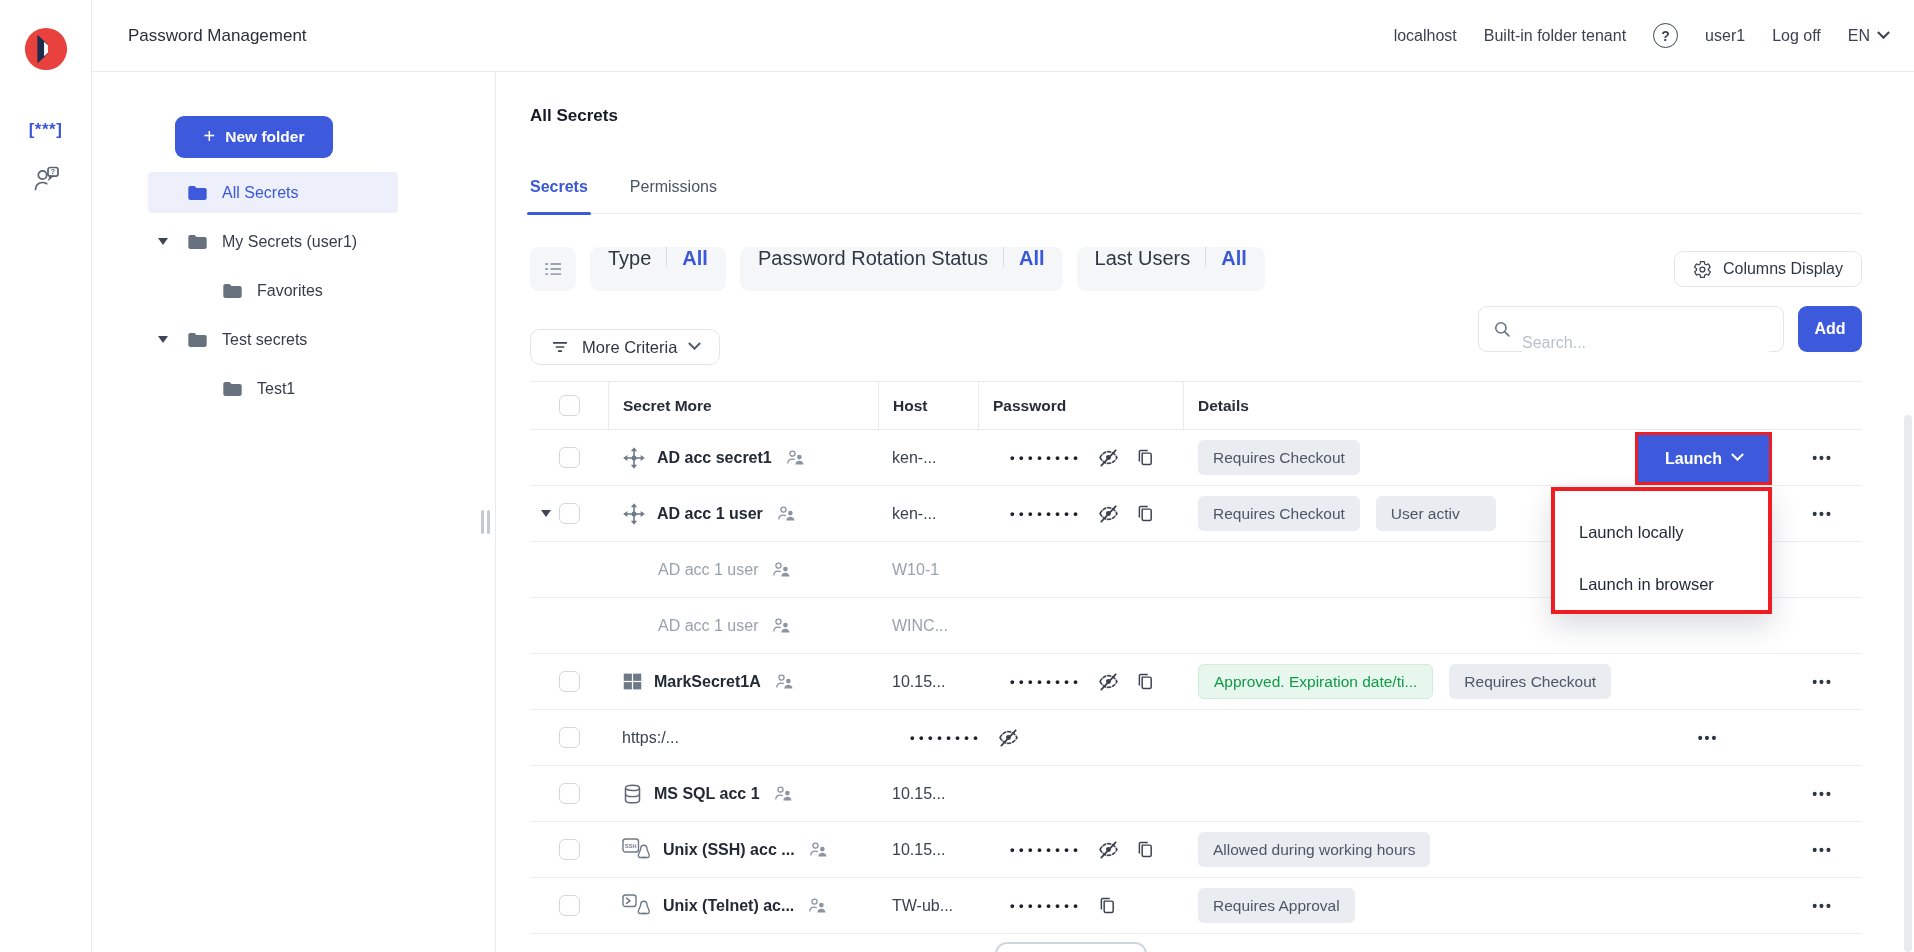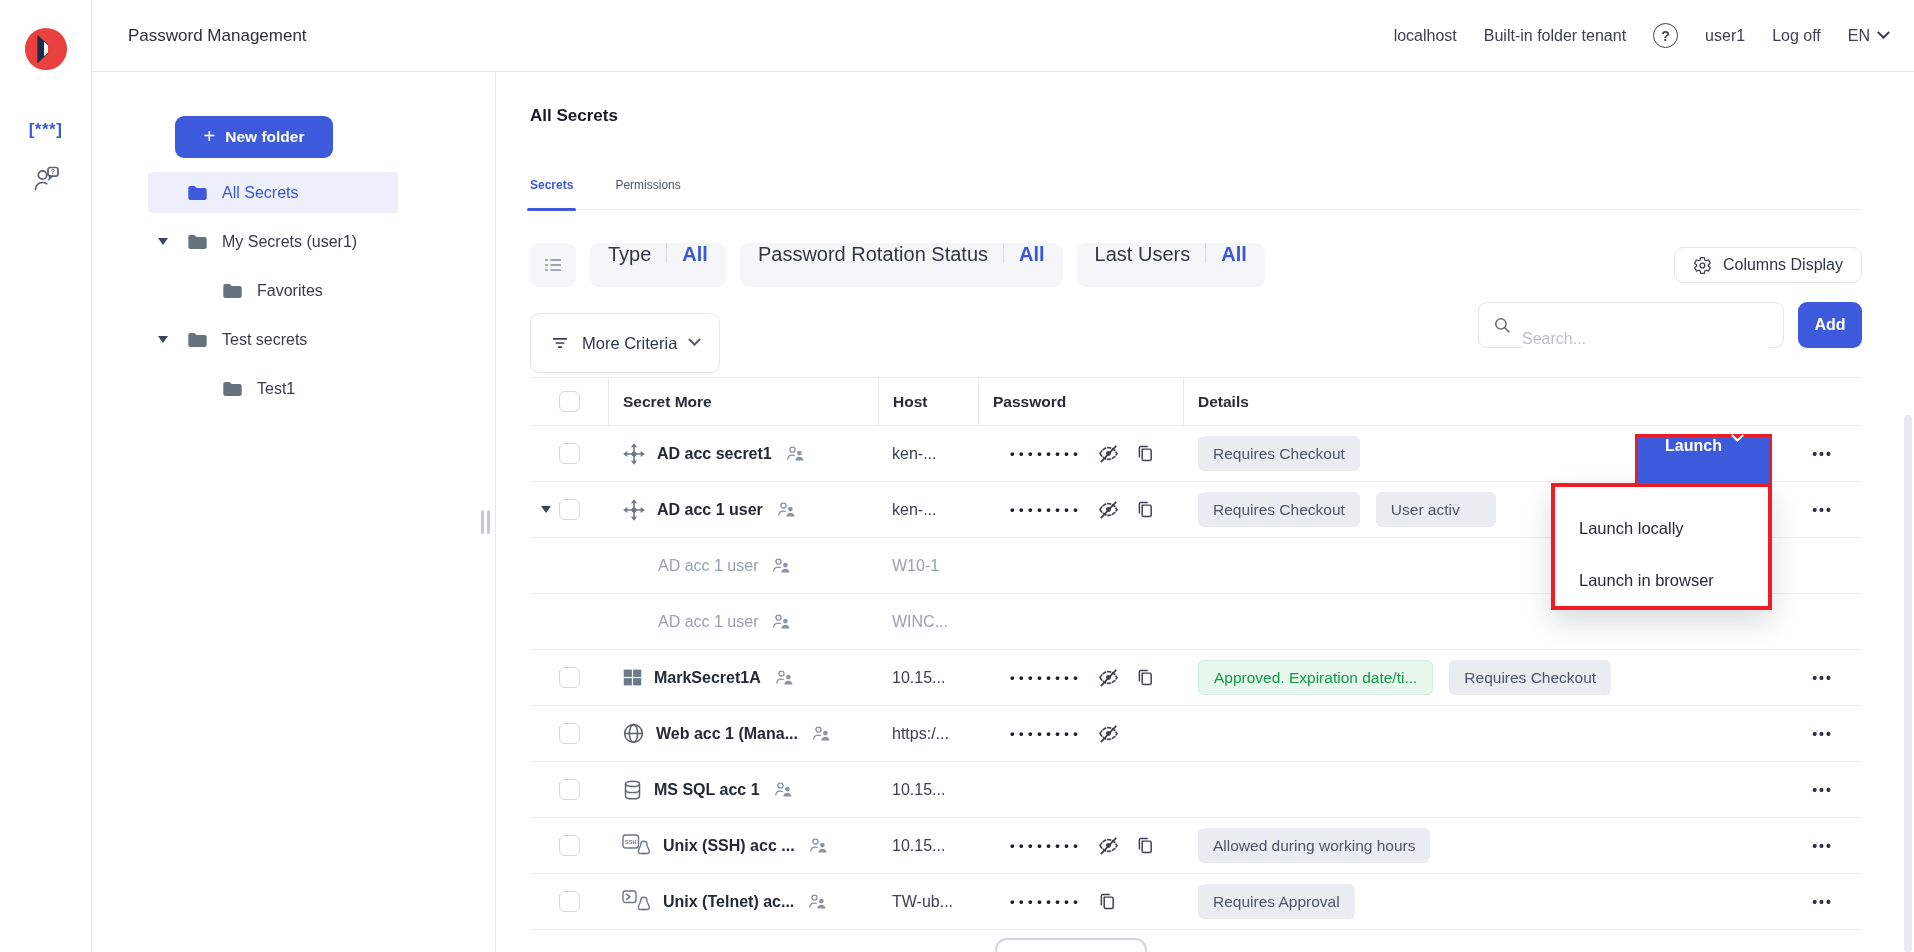--- a/index.html
+++ b/index.html
@@ -38,34 +38,34 @@
 
   
   .vdiv { width:1px; background:#e7e9ee; position:relative; flex-shrink:0; cursor:col-resize; }
   .vdiv .handle { position:absolute; left:-14px; top:438px; display:flex; gap:3px; }
   .vdiv .handle i { width:3px; height:24px; background:#c3c9d2; border-radius:2px; }
 
   
   .main { flex:1; padding-left:34px; min-width:0; }
   .inner { width:1332px; }
   h1.page-title { margin-top:34px; font-size:17px; font-weight:700; color:#151b26; line-height:20px; }
-  .tabs { margin-top:52px; display:flex; gap:42px; font-size:12px; padding-bottom:17px; border-bottom:1px solid #e7e9ee; }
+  .tabs { margin-top:52px; display:flex; gap:42px; font-size:16px; padding-bottom:17px; border-bottom:1px solid #e7e9ee; }
   .tab { position:relative; color:#4b5563; cursor:pointer; }
   .tab.active { color:#3a57d8; font-weight:600; }
   .tab.active::after { content:""; position:absolute; left:-3px; right:-3px; bottom:-19px; height:3px; border-radius:2px; background:#3e5adc; }
 
   .frow1 { margin-top:33px; display:flex; align-items:center; gap:14px; height:44px; }
   .icon-btn { width:46px; height:44px; background:#f5f6f8; border-radius:9px; display:flex; align-items:center; justify-content:center; cursor:pointer; }
   .fchip { height:44px; background:#f5f6f8; border-radius:9px; display:flex; align-items:flex-start; gap:15px; padding:0 18px; font-size:20px; color:#2f3745; cursor:pointer; }
   .fchip .sep { width:1px; height:20px; background:#d9dde3; }
   .fchip .val { color:#3a57d8; font-weight:600; }
   .columns-btn { margin-left:auto; height:36px; background:#fff; border:1px solid #e2e5ea; border-radius:9px; padding:0 18px; display:flex; align-items:center; gap:11px; font-size:16px; color:#2f3745; font-family:inherit; cursor:pointer; }
 
   .frow2 { margin-top:14px; display:flex; align-items:center; height:48px; }
-  .more-criteria { height:60px; background:#fff; border:1px solid #e2e5ea; border-radius:10px; padding:0 20px; display:flex; align-items:center; gap:13px; font-size:16.5px; color:#2f3745; font-family:inherit; cursor:pointer;margin-top:36px; }
+  .more-criteria { height:36px; background:#fff; border:1px solid #e2e5ea; border-radius:10px; padding:0 20px; display:flex; align-items:center; gap:13px; font-size:16.5px; color:#2f3745; font-family:inherit; cursor:pointer;margin-top:36px; }
   .more-criteria .chev { color:#555e6b; margin-top:-2px; }
   .search { margin-left:auto; width:306px; height:46px; border:1px solid #e2e5ea; border-radius:9px; display:flex; align-items:center; gap:10px; padding:0 14px; }
   .search input { border:none; outline:none; flex:1; font-family:inherit; font-size:16px; color:#3a4150; min-width:0;margin-top:28px; }
   .search input::placeholder { color:#b9c0ca; }
   .add-btn { margin-left:14px; width:64px; height:46px; background:#3e5adc; color:#fff; border:none; border-radius:9px; font-family:inherit; font-size:16px; font-weight:600; cursor:pointer; }
 
   
   .table { margin-top:28px; width:1332px; border-top:1px solid #e7e9ee; position:relative; }
   .trow { display:grid; grid-template-columns:78px 270px 100px 205px 450px 150px 79px; align-items:center; height:56px; border-bottom:1px solid #ecedf1; }
   .trow.thead { height:48px; border-bottom:1px solid #e7e9ee; }
@@ -86,21 +86,21 @@
   .dots { font-size:13px; font-weight:700; letter-spacing:4.5px; color:#1c212b; white-space:nowrap; }
   .pico { display:flex; cursor:pointer; }
   .c-details { padding-left:15px; gap:16px; overflow:visible; white-space:nowrap; }
   .chip { height:35px; border-radius:6px; background:#e9ecf1; color:#4d5666; font-size:15.5px; display:inline-flex; align-items:center; padding:8px 15px; flex-shrink:0; }
   .chip.green { background:#e7f7ed; color:#119a48; border:1px solid #cdeeda; }
   .chip.clipped { width:120px; overflow:hidden; padding-right:0; }
   .c-more { justify-content:center; }
   .moredots { font-size:14px; font-weight:700; letter-spacing:2px; color:#2f3745; cursor:pointer; }
 
   
-  .launch-btn { position:absolute; left:1105px; top:56px; width:137px; height:53px; border:3px solid #ee1d23; background:#3e5adc; display:flex; justify-content:center; gap:11px; color:#fff; font-size:16px; font-weight:700; z-index:6; cursor:pointer; }
+  .launch-btn { position:absolute; left:1105px; top:50px; width:137px; height:53px; border:3px solid #ee1d23; background:#3e5adc; display:flex; align-items:center; justify-content:center; gap:11px; color:#fff; font-size:16px; font-weight:700; z-index:6; cursor:pointer; }
   .launch-btn .chev { border-color:#fff; margin-top:-3px; }
   .launch-menu { position:absolute; left:1021px; top:105px; width:221px; height:127px; background:#fff; border:4px solid #ee1d23; box-shadow:0 12px 26px rgba(30,40,60,.16); z-index:5; display:flex; flex-direction:column; padding:16px 0 0 24px; }
   .litem { height:52px; display:flex; align-items:center; font-size:16.5px; color:#232a36; cursor:pointer; }
 
   .partial-box { position:absolute; left:465px; top:560px; width:152px; height:16px; border:2px solid #cfd6de; border-bottom:none; border-radius:12px 12px 0 0; background:#fff; }
 
   .scrollbar { position:absolute; right:2px; top:415px; width:8px; height:537px; background:#e8eaee; border-radius:4px; }
 </style>
 </head>
 <body>
@@ -498,42 +498,20 @@
                   </div>
                   <div class="cell c-launch"></div>
                   <div class="cell c-more">
                     <span class="moredots">•••</span>
                   </div>
                 </div>
                 <div class="trow">
                   <div class="cell c-check">
                     <span class="checkbox"></span>
                   </div>
-                  <div class="cell c-name">
-                    <span class="ticon">
-                      <svg viewBox="0 0 24 24" width="23" height="23" fill="none" stroke="#5d6673" stroke-width="1.7">
-                        <circle cx="12" cy="12" r="9.2"></circle>
-                        <ellipse cx="12" cy="12" rx="4.3" ry="9.2"></ellipse>
-                        <path d="M2.8 12h18.4"></path>
-                      </svg>
-                    </span>
-                    <span class="sname">Web acc 1 (Mana...</span>
-                    <span class="uicon">
-                      <svg viewBox="0 0 22 19" width="19" height="17">
-                        <g fill="none" stroke="#8a94a2" stroke-width="1.5">
-                          <circle cx="7.5" cy="5" r="3"></circle>
-                          <path d="M2 16.5c0-3.2 2.4-5.2 5.5-5.2 1 0 1.9.2 2.7.6"></path>
-                        </g>
-                        <g fill="#8a94a2">
-                          <circle cx="15.5" cy="9" r="2.7"></circle>
-                          <path d="M10.8 17.5c0-2.7 2.1-4.3 4.7-4.3s4.7 1.6 4.7 4.3z"></path>
-                        </g>
-                      </svg>
-                    </span>
-                  </div>
                   <div class="cell c-host">
                     <span>https:/...</span>
                   </div>
                   <div class="cell c-pwd">
                     <span class="dots">••••••••</span>
                     <span class="pico">
                       <svg viewBox="0 0 24 24" width="23" height="23" fill="none" stroke="#3c4350" stroke-width="1.7" stroke-linecap="round">
                         <path d="M3.2 12c2.1-4 5.2-6.1 8.8-6.1s6.7 2.1 8.8 6.1c-2.1 4-5.2 6.1-8.8 6.1S5.3 16 3.2 12z" stroke-dasharray="3 2.2"></path>
                         <circle cx="12" cy="12" r="2.6" fill="#3c4350" stroke="none"></circle>
                         <path d="M4.5 20.5 L19.5 4.5" stroke-width="1.9"></path>

